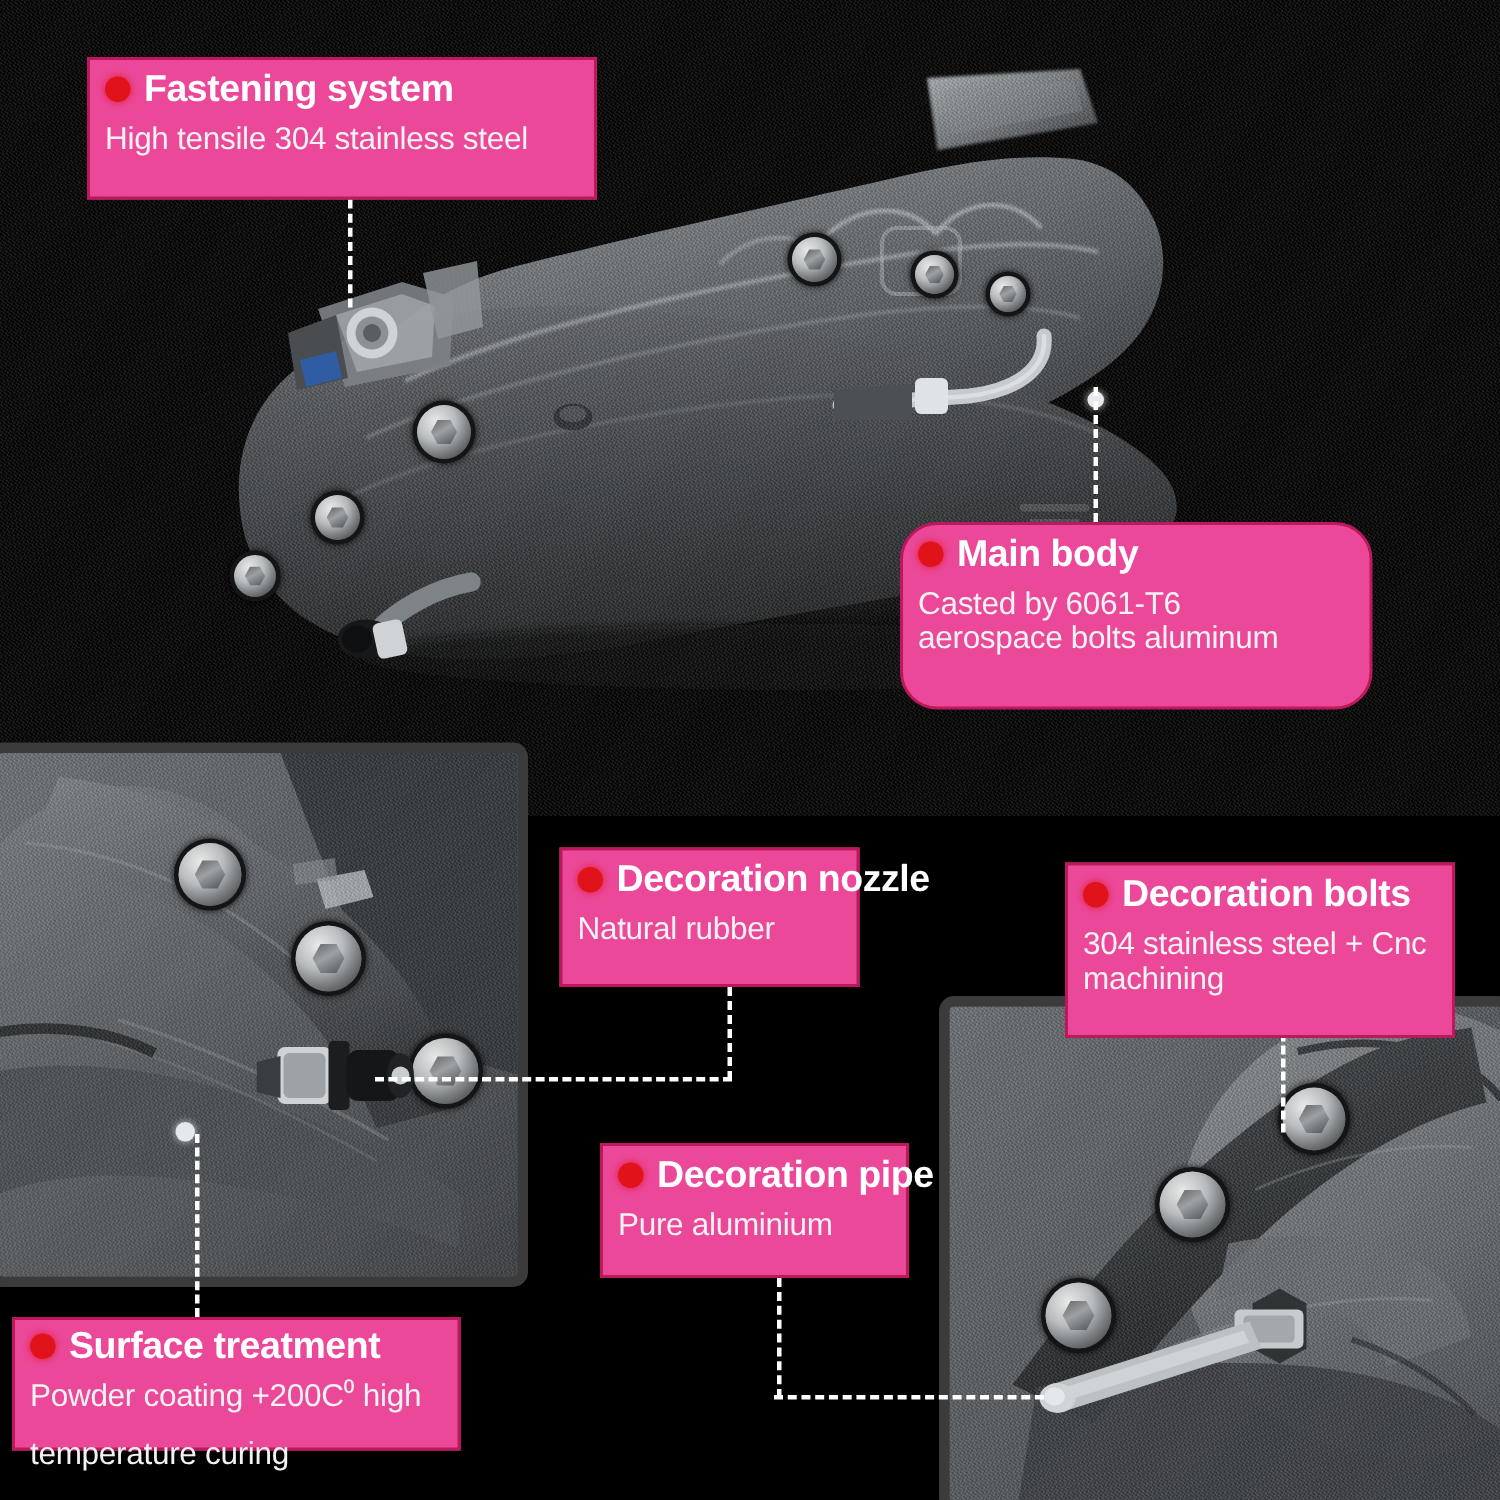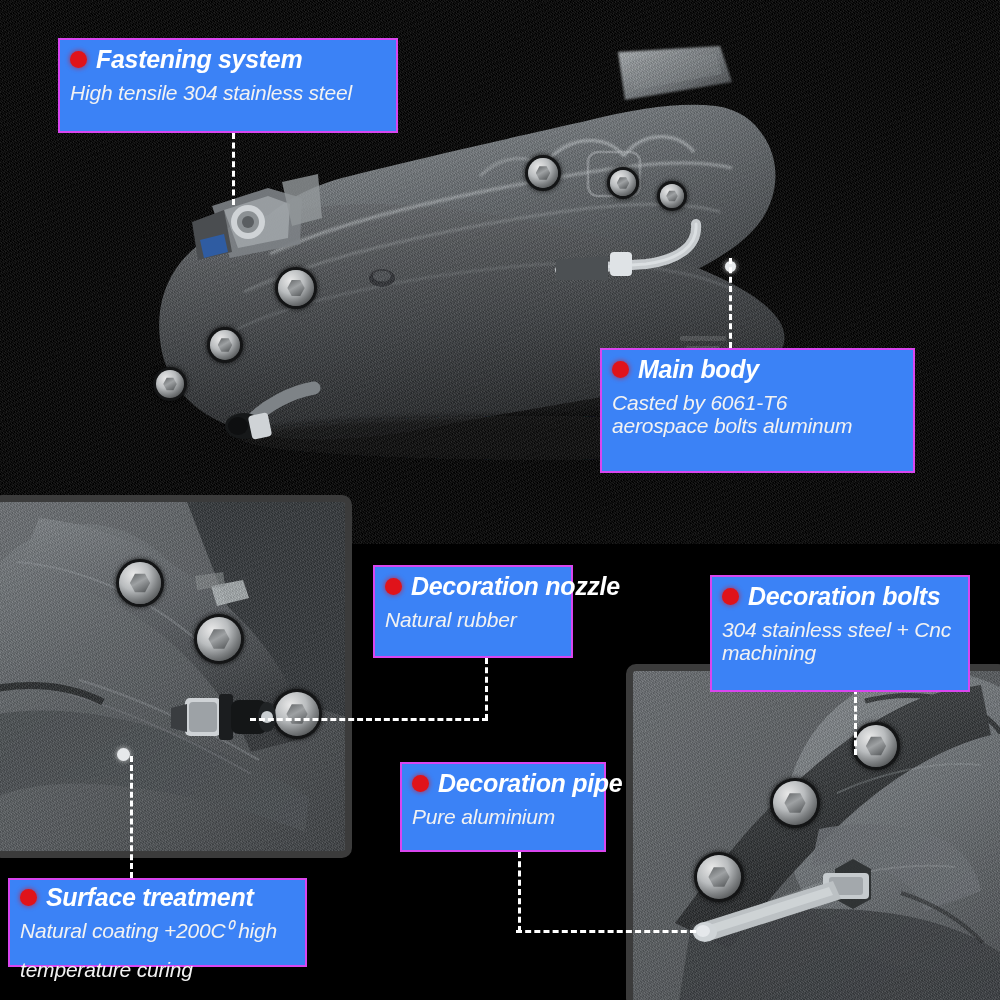--- a/index.html
+++ b/index.html
@@ -1,21 +1,21 @@
 <!DOCTYPE html>
 <html><head>
 <meta charset="utf-8">
 <style>
   html,body{margin:0;padding:0;background:#000;}
   body{width:1000px;height:1000px;overflow:hidden;font-family:"Liberation Sans",sans-serif;}
   #stage{position:relative;width:1000px;height:1000px;background:#000;overflow:hidden;}
 
   
-  .callout{position:absolute;border:2px solid #d946ef;background:#3b82f6;box-sizing:border-box;
-           padding:6px 10px 8px 10px;font-style:italic;}
+  .callout{position:absolute;border:2px solid #be185d;background:#ec4899;box-sizing:border-box;
+           padding:6px 10px 8px 10px;}
   .callout .ttl{display:flex;align-items:center;gap:9px;white-space:nowrap;}
   .callout .dot{width:17px;height:17px;border-radius:50%;background:#e0131a;flex:0 0 auto;
                 box-shadow:0 0 4px 1px rgba(224,19,26,.55);}
   .callout .ttl-text{color:#fff;font-weight:bold;font-size:25px;letter-spacing:-.3px;line-height:1.1;}
   .callout .sub{color:#f2f2f2;font-size:21px;line-height:1.12;margin-top:7px;letter-spacing:-.2px;}
 
   
   .dashv{position:absolute;border-left:3px dashed #ffffff;width:0;}
   .dashh{position:absolute;border-top:3px dashed #ffffff;height:0;}
 
@@ -162,21 +162,21 @@
   <div class="dashv" style="left:729px;top:258px;height:90px;"></div>
 
   <div class="callout" style="left:58px;top:38px;width:340px;height:95px;">
     <div class="ttl">
       <span class="dot"></span>
       <span class="ttl-text">Fastening system</span>
     </div>
     <div class="sub">High tensile 304 stainless steel</div>
   </div>
 
-  <div class="callout" style="left:600px;top:348px;width:315px;height:125px;">
+  <div class="callout" style="left:600px;top:348px;width:315px;height:125px;border-radius:25px;">
     <div class="ttl">
       <span class="dot"></span>
       <span class="ttl-text">Main body</span>
     </div>
     <div class="sub">Casted by 6061-T6</div>
     <div class="sub" style="margin-top:0;">aerospace bolts aluminum</div>
   </div>
 
   <div class="photo-panel" style="left:-8px;top:495px;width:360px;height:363px;">
     <div class="photo-inner">
@@ -335,17 +335,17 @@
       <span class="ttl-text">Decoration pipe</span>
     </div>
     <div class="sub">Pure aluminium</div>
   </div>
 
   <div class="callout" style="left:8px;top:878px;width:299px;height:89px;padding-top:4px;">
     <div class="ttl">
       <span class="dot"></span>
       <span class="ttl-text">Surface treatment</span>
     </div>
-    <div class="sub">Natural coating +200C⁰ high</div>
+    <div class="sub">Powder coating +200C⁰ high</div>
     <div class="sub" style="margin-top:16px;">temperature curing</div>
   </div>
 
 </div>
 
 </body></html>

